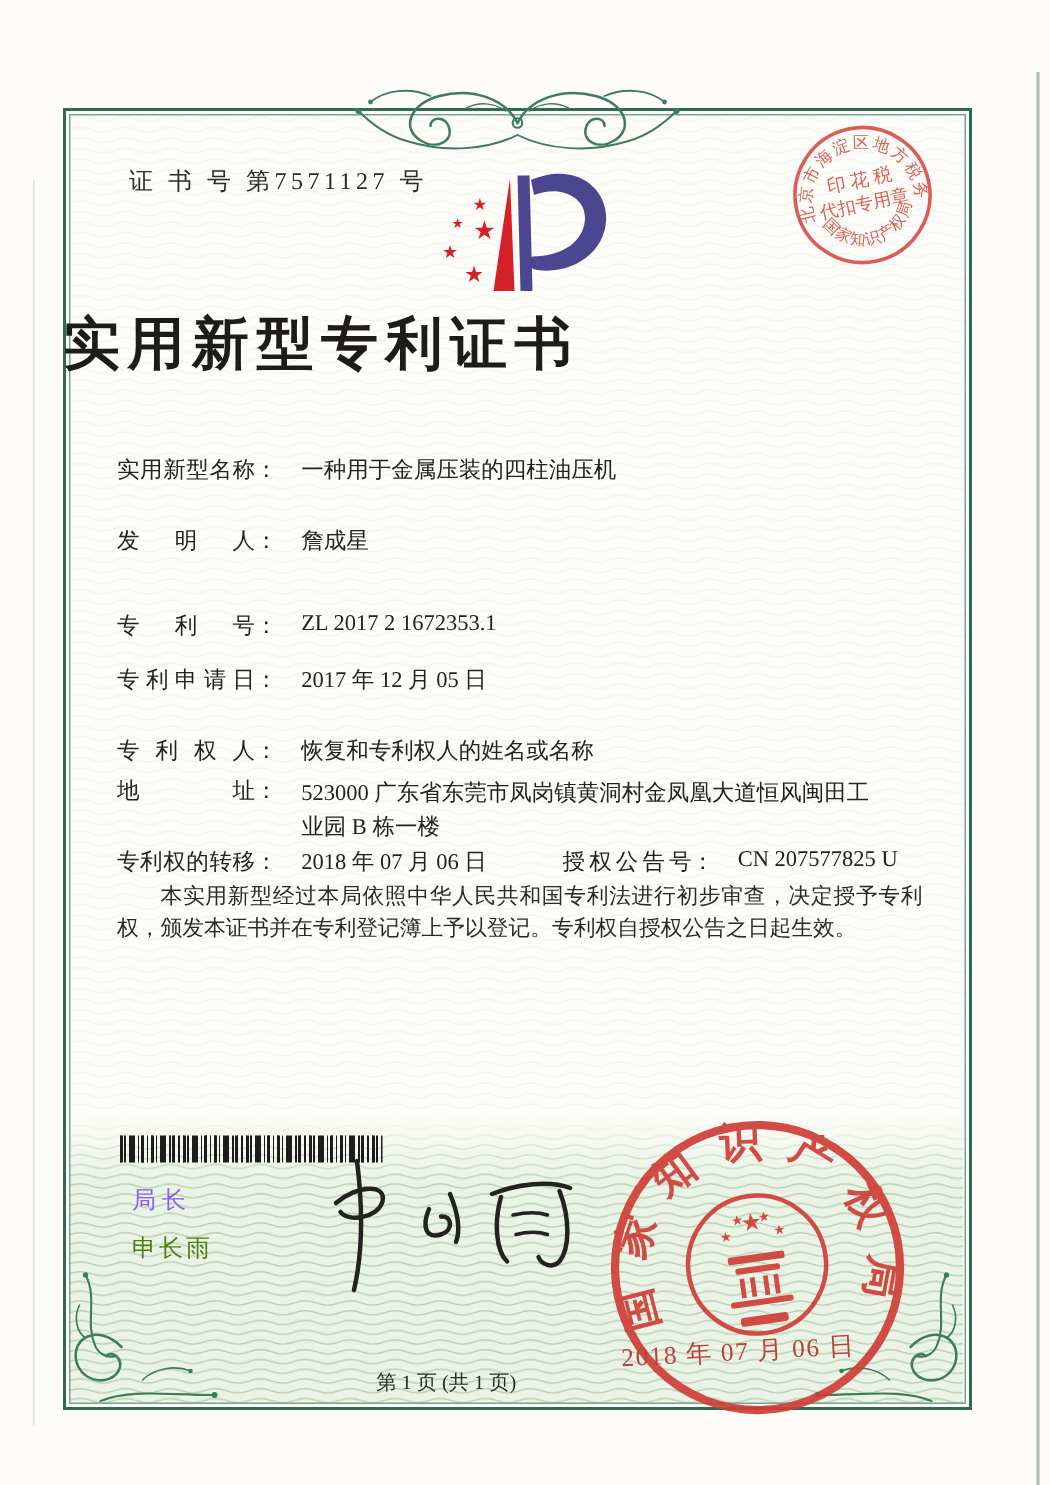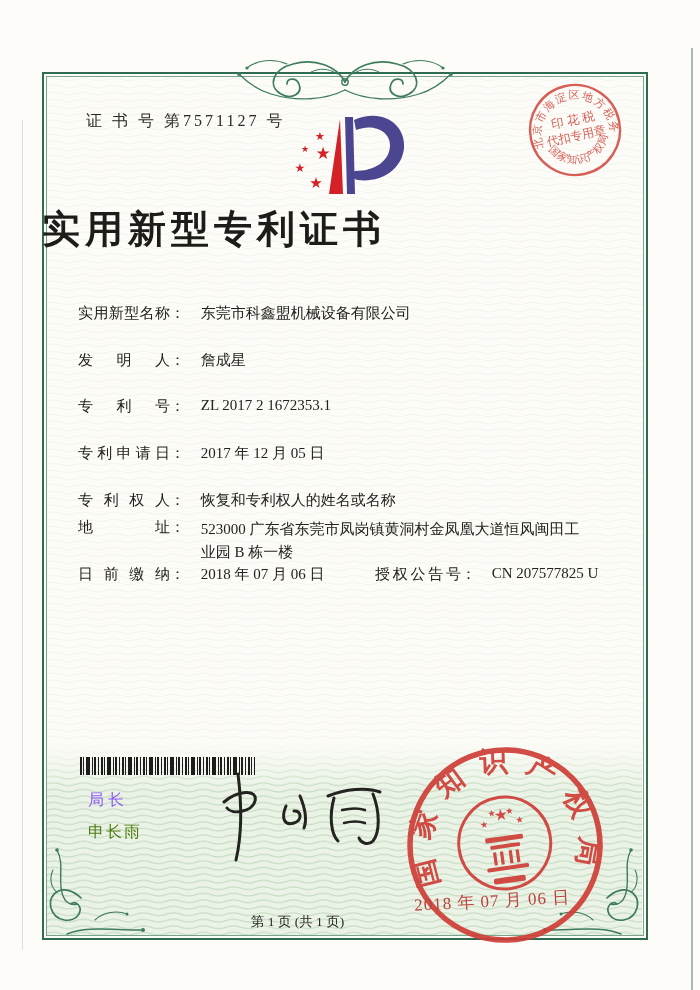--- a/index.html
+++ b/index.html
@@ -28,21 +28,21 @@
   .title{left:42px;top:204px;width:604px;text-align:left;font-size:38px;
     font-weight:700;letter-spacing:5px;color:#1d1c19;}
   
   .logo{left:282px;top:102px;width:150px;height:102px;}
   
   .fields{left:78px;top:0;width:560px;font-size:15px;}
   .frow{position:absolute;left:0;white-space:nowrap;}
   .flabel{display:inline-block;width:92px;text-align:justify;text-align-last:justify;vertical-align:top;}
   .fcolon{display:inline-block;vertical-align:top;}
   .fvalue{display:inline-block;margin-left:12px;vertical-align:top;}
-  .r1{top:304px;} .r2{top:351px;} .r3{top:397px;} .r4{top:444px;} .r5{top:491px;}
+  .r1{top:304px;} .r2{top:351px;} .r3{top:408px;} .r4{top:444px;} .r5{top:491px;}
   .r6{top:518px;} .r7{top:565px;}
   .wrapval{white-space:normal;width:382px;line-height:23px;}
   .pair2{position:absolute;left:297px;top:0;white-space:nowrap;}
   .pair2 .flabel{width:86px;}
   
   .bodytext{left:78px;top:588px;width:537px;font-size:14.5px;line-height:20.6px;
     text-align:justify;color:#2a2925;}
   .bodytext p{margin:0;text-indent:2em;}
   
   .barcode{left:80px;top:757px;width:175px;height:18px;
@@ -149,21 +149,21 @@
       <textPath href="#taxArcBot" startOffset="6">国家知识产权局</textPath>
     </text>
   </g>
 </svg>
 
 <div class="abs title">实用新型专利证书</div>
 
 <div class="abs fields">
   <div class="frow r1">
     <span class="flabel">实用新型名称</span><span class="fcolon">：</span>
-    <span class="fvalue">东莞市科鑫盟机械设备有限公司</span>
+    <span class="fvalue">一种用于金属压装的四柱油压机</span>
   </div>
   <div class="frow r2">
     <span class="flabel">发明人</span><span class="fcolon">：</span>
     <span class="fvalue">詹成星</span>
   </div>
   <div class="frow r3">
     <span class="flabel">专利号</span><span class="fcolon">：</span>
     <span class="fvalue">ZL 2017 2 1672353.1</span>
   </div>
   <div class="frow r4">
@@ -172,30 +172,31 @@
   </div>
   <div class="frow r5">
     <span class="flabel">专利权人</span><span class="fcolon">：</span>
     <span class="fvalue">恢复和专利权人的姓名或名称</span>
   </div>
   <div class="frow r6">
     <span class="flabel">地址</span><span class="fcolon">：</span>
     <span class="fvalue wrapval">523000 广东省东莞市凤岗镇黄洞村金凤凰大道恒风闽田工业园 B 栋一楼</span>
   </div>
   <div class="frow r7">
-    <span class="flabel">日前缴纳</span><span class="fcolon">：</span>
+    <span class="flabel">专利权的转移</span><span class="fcolon">：</span>
     <span class="fvalue">2018 年 07 月 06 日</span>
     <span class="pair2">
       <span class="flabel">授权公告号</span><span class="fcolon">：</span>
       <span class="fvalue">CN 207577825 U</span>
     </span>
   </div>
 </div>
 
 <div class="abs bodytext">
+  <p>本实用新型经过本局依照中华人民共和国专利法进行初步审查，决定授予专利权，颁发本证书并在专利登记簿上予以登记。专利权自授权公告之日起生效。</p>
 </div>
 
 <div class="abs barcode"></div>
 
 <div class="abs director-title">局长</div>
 <div class="abs director-name">申长雨</div>
 <svg class="abs sig" viewBox="0 0 215 105">
   <g fill="none" stroke="#23231f" stroke-width="3" stroke-linecap="round">
     <path d="M42,34 C56,22 76,21 73,33 C70,44 50,47 45,40"></path>
     <path d="M56,6 C59,30 61,62 54,92"></path>

